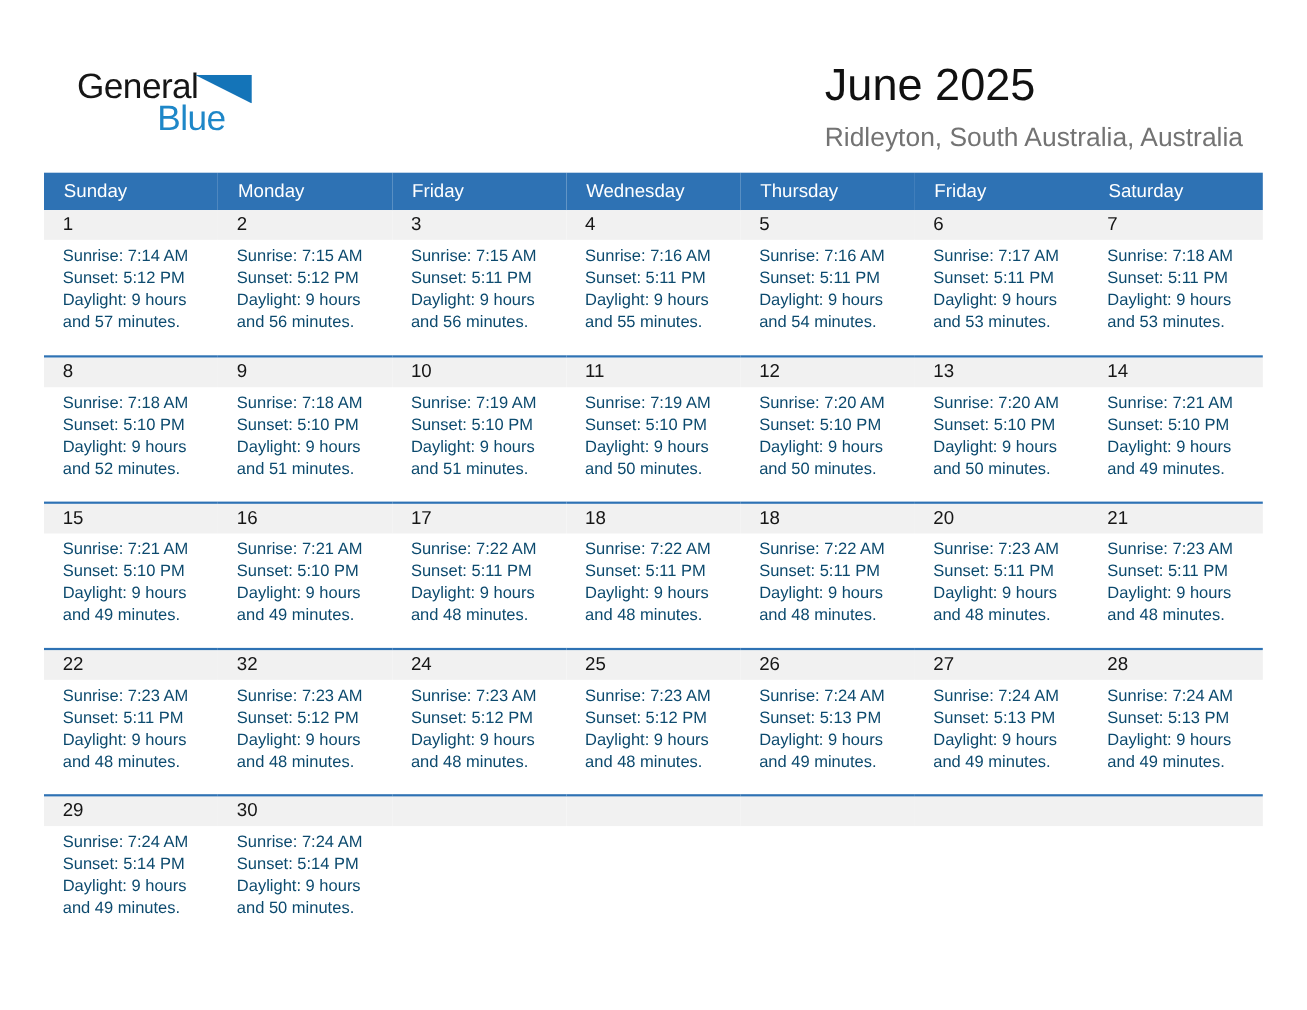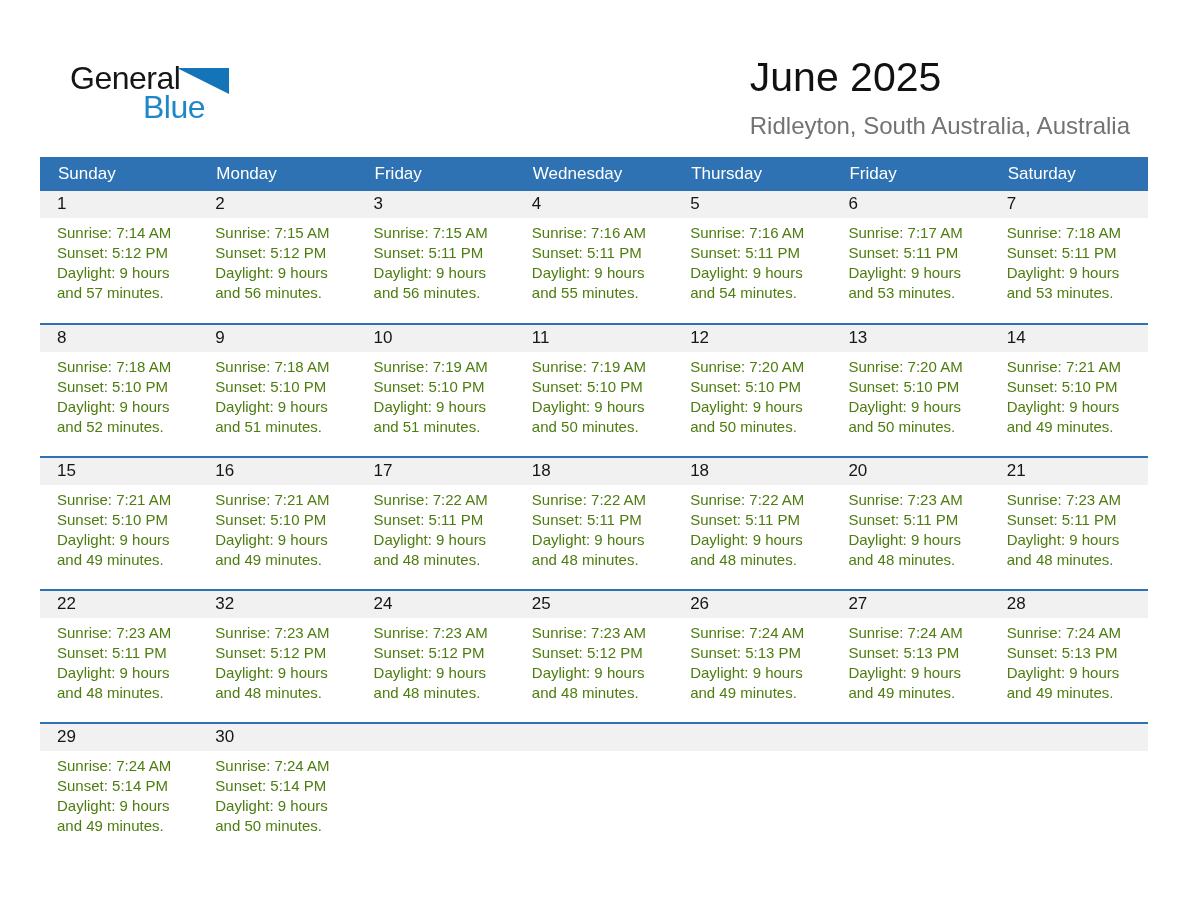--- a/index.html
+++ b/index.html
@@ -63,21 +63,21 @@
     background:var(--strip-gray);
     height:27px;
     font-size:17px;
     color:#161616;
     padding:3px 0 0 17px;
   }
   .day-body{
     padding:5px 6px 0 17px;
     font-size:15px;
     line-height:20px;
-    color:#4d7c0f;
+    color:#0c4a6e;
   }
 </style>
 </head>
 <body>
 
 <div class="page">
 
   <div class="top">
     <div class="logo">
       <span class="logo-general">General</span>

